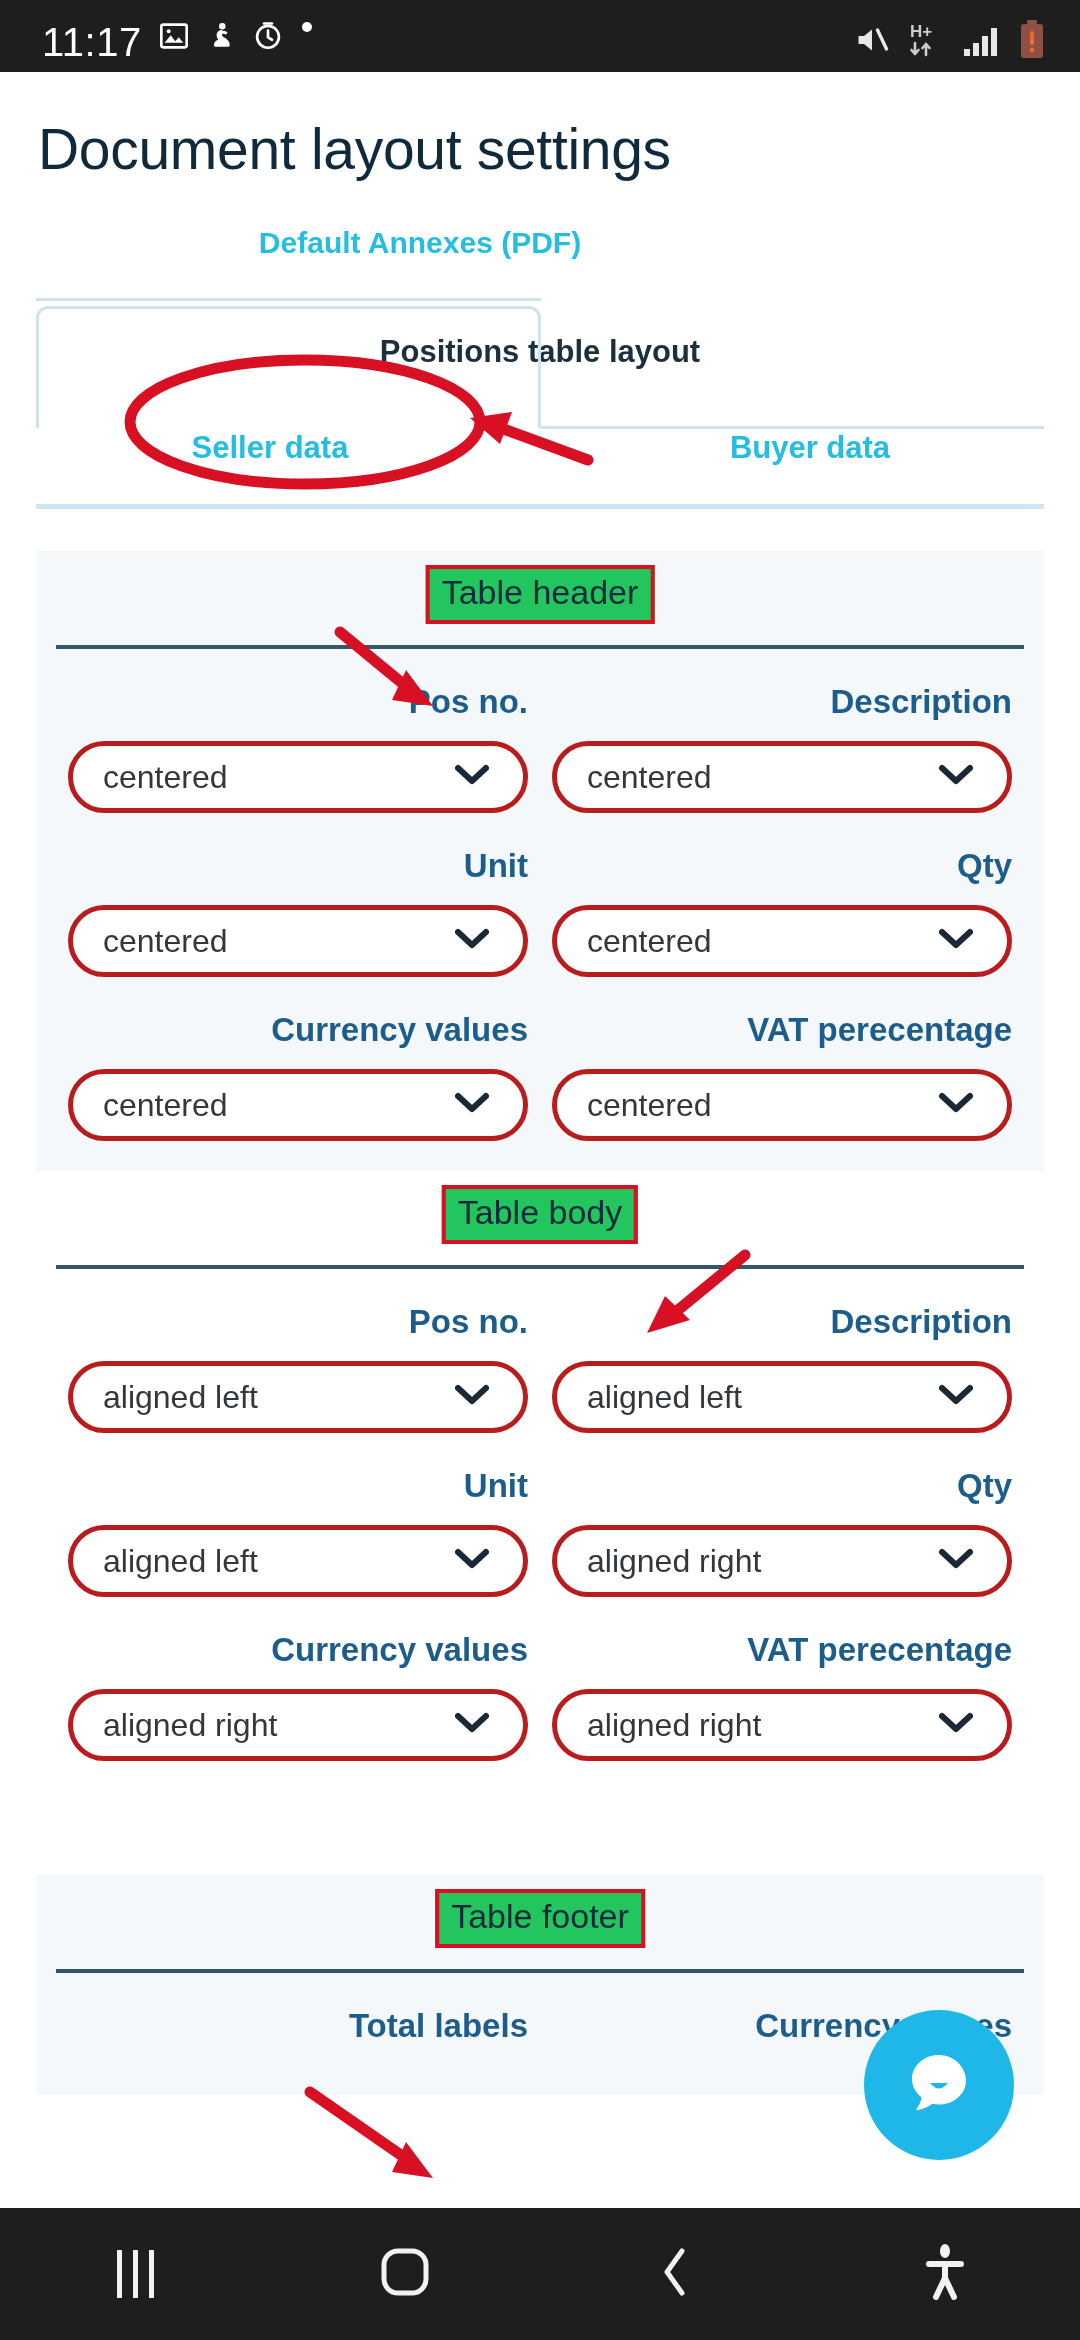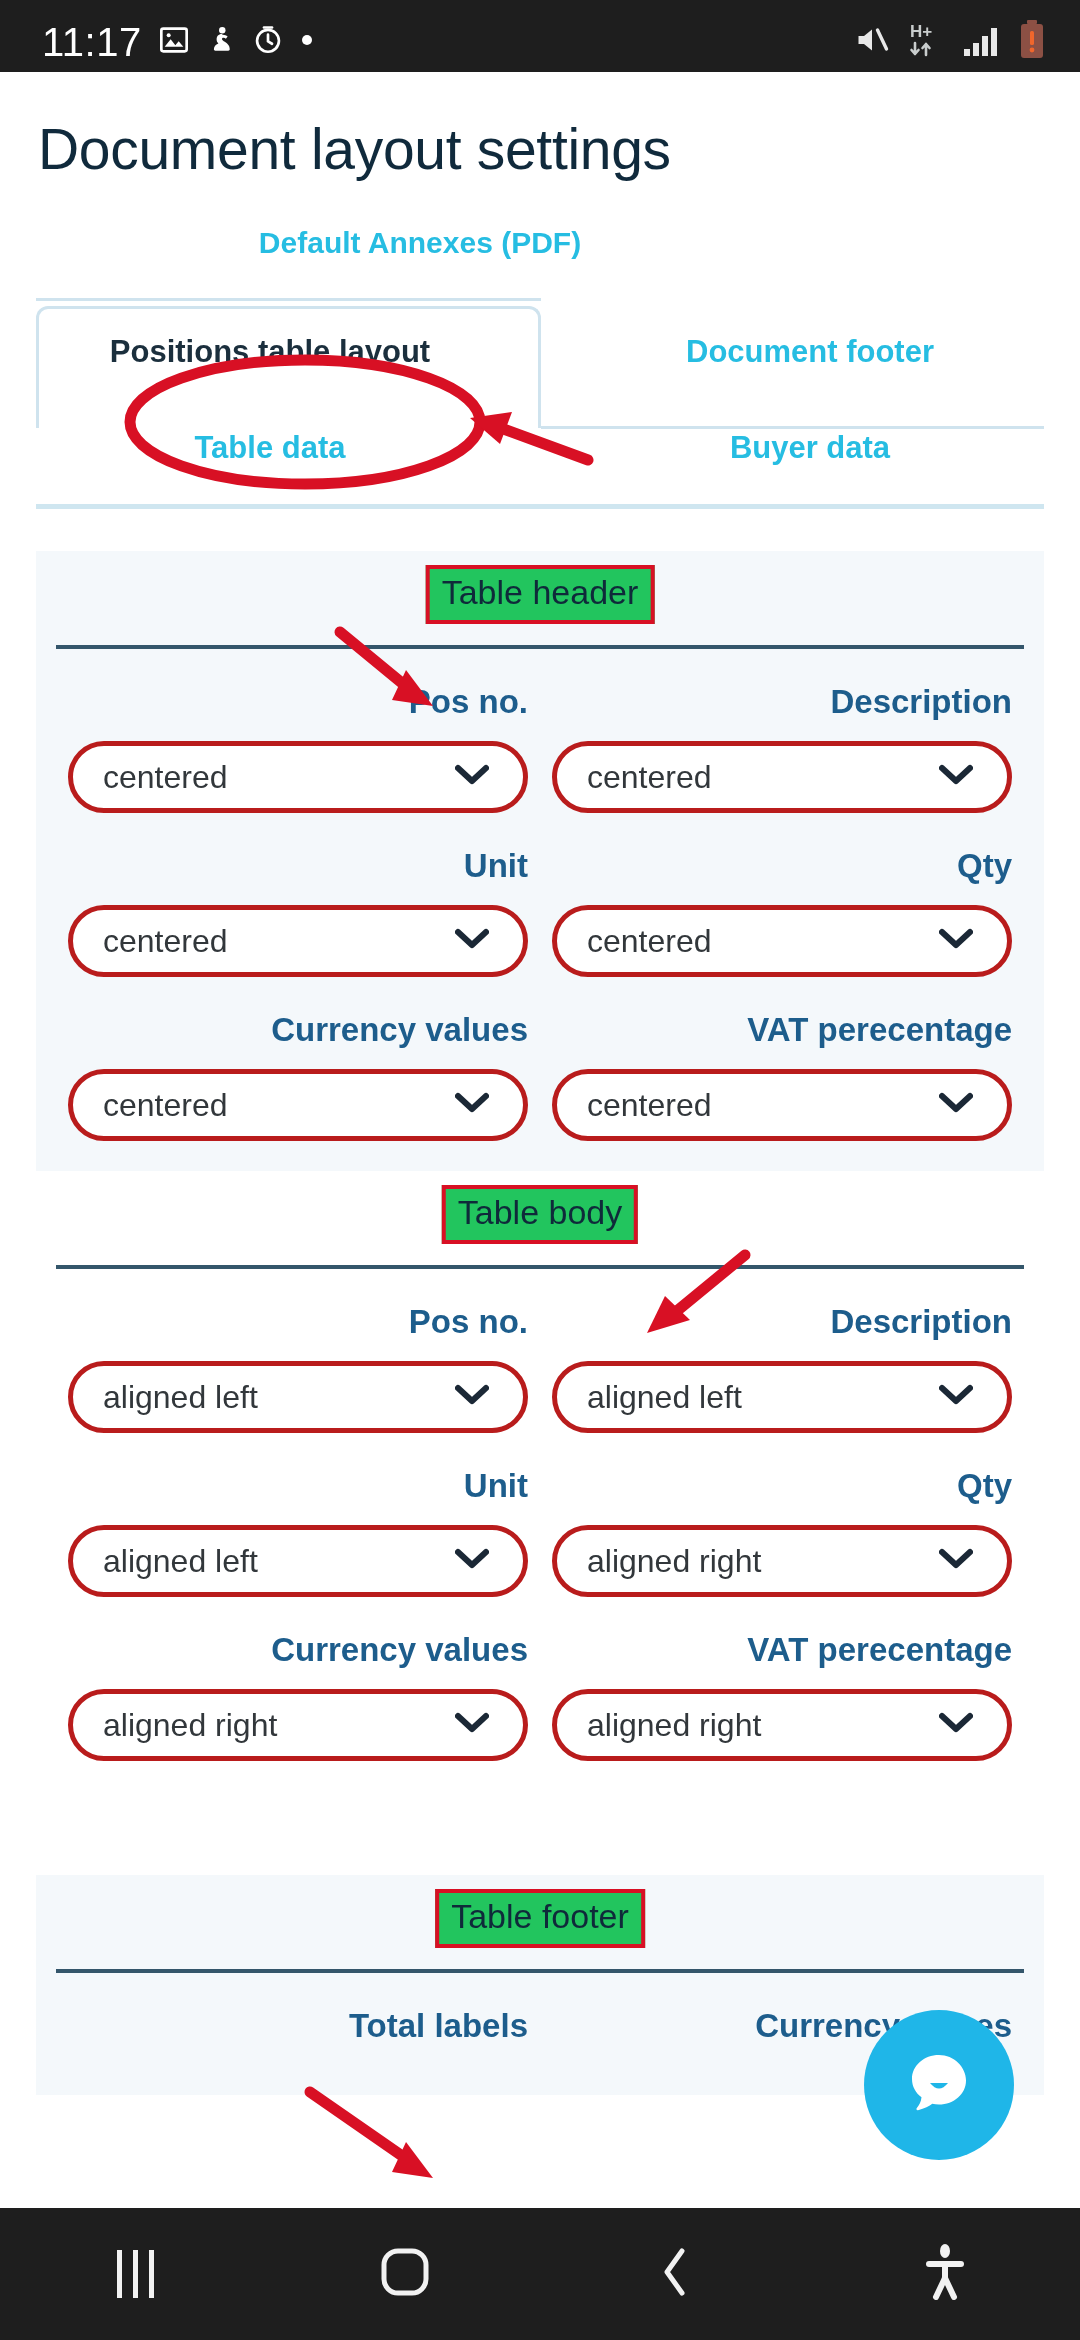--- a/index.html
+++ b/index.html
@@ -11,21 +11,21 @@
   }
   #screen { position: relative; width: 1080px; height: 2340px; background:#fff; }
 
   
   .statusbar {
     position: absolute; top: 0; left: 0; width: 1080px; height: 84px;
     background: #1e1e1e; color: #ffffff;
     display: flex; align-items: center; justify-content: space-between;
     padding: 0 34px 0 42px;
   }
-  .sb-left { display: flex; align-items: center; gap: 16px; }
+  .sb-left { display: flex; gap: 16px; }
   .sb-clock { font-size: 40px; letter-spacing: .5px; font-weight: 400; }
   .sb-right { display: flex; align-items: center; gap: 14px; }
   .sb-ico { display: block; }
 
   
   .content { position: absolute; top: 72px; left: 0; width: 1080px; height: 2124px; background:#fff; overflow: hidden; }
 
   .page-title {
     color: #102a3c; font-size: 57px; font-weight: 400;
     padding: 44px 0 0 38px; letter-spacing: -0.3px;
@@ -186,29 +186,26 @@
     <div class="page-title">Document layout settings</div>
 
     <div class="annex-link">Default Annexes (PDF)</div>
 
     <div class="tabs-wrap">
       <div class="top-hair"></div>
       <div class="tabrow">
         <div class="tab active">
           <span>Positions table layout</span>
         </div>
-        <div class="tab">
-          <span>Document footer</span>
-        </div>
         <div class="tab-box"></div>
         <div class="tab-underline"></div>
       </div>
       <div class="tabrow tabrow2">
         <div class="tab">
-          <span>Table data</span>
+          <span>Seller data</span>
         </div>
         <div class="tab">
           <span>Buyer data</span>
         </div>
       </div>
       <div class="tabs-sep"></div>
     </div>
 
     <div class="section tinted" style="margin-top:42px;">
       <div class="section-title-row">

